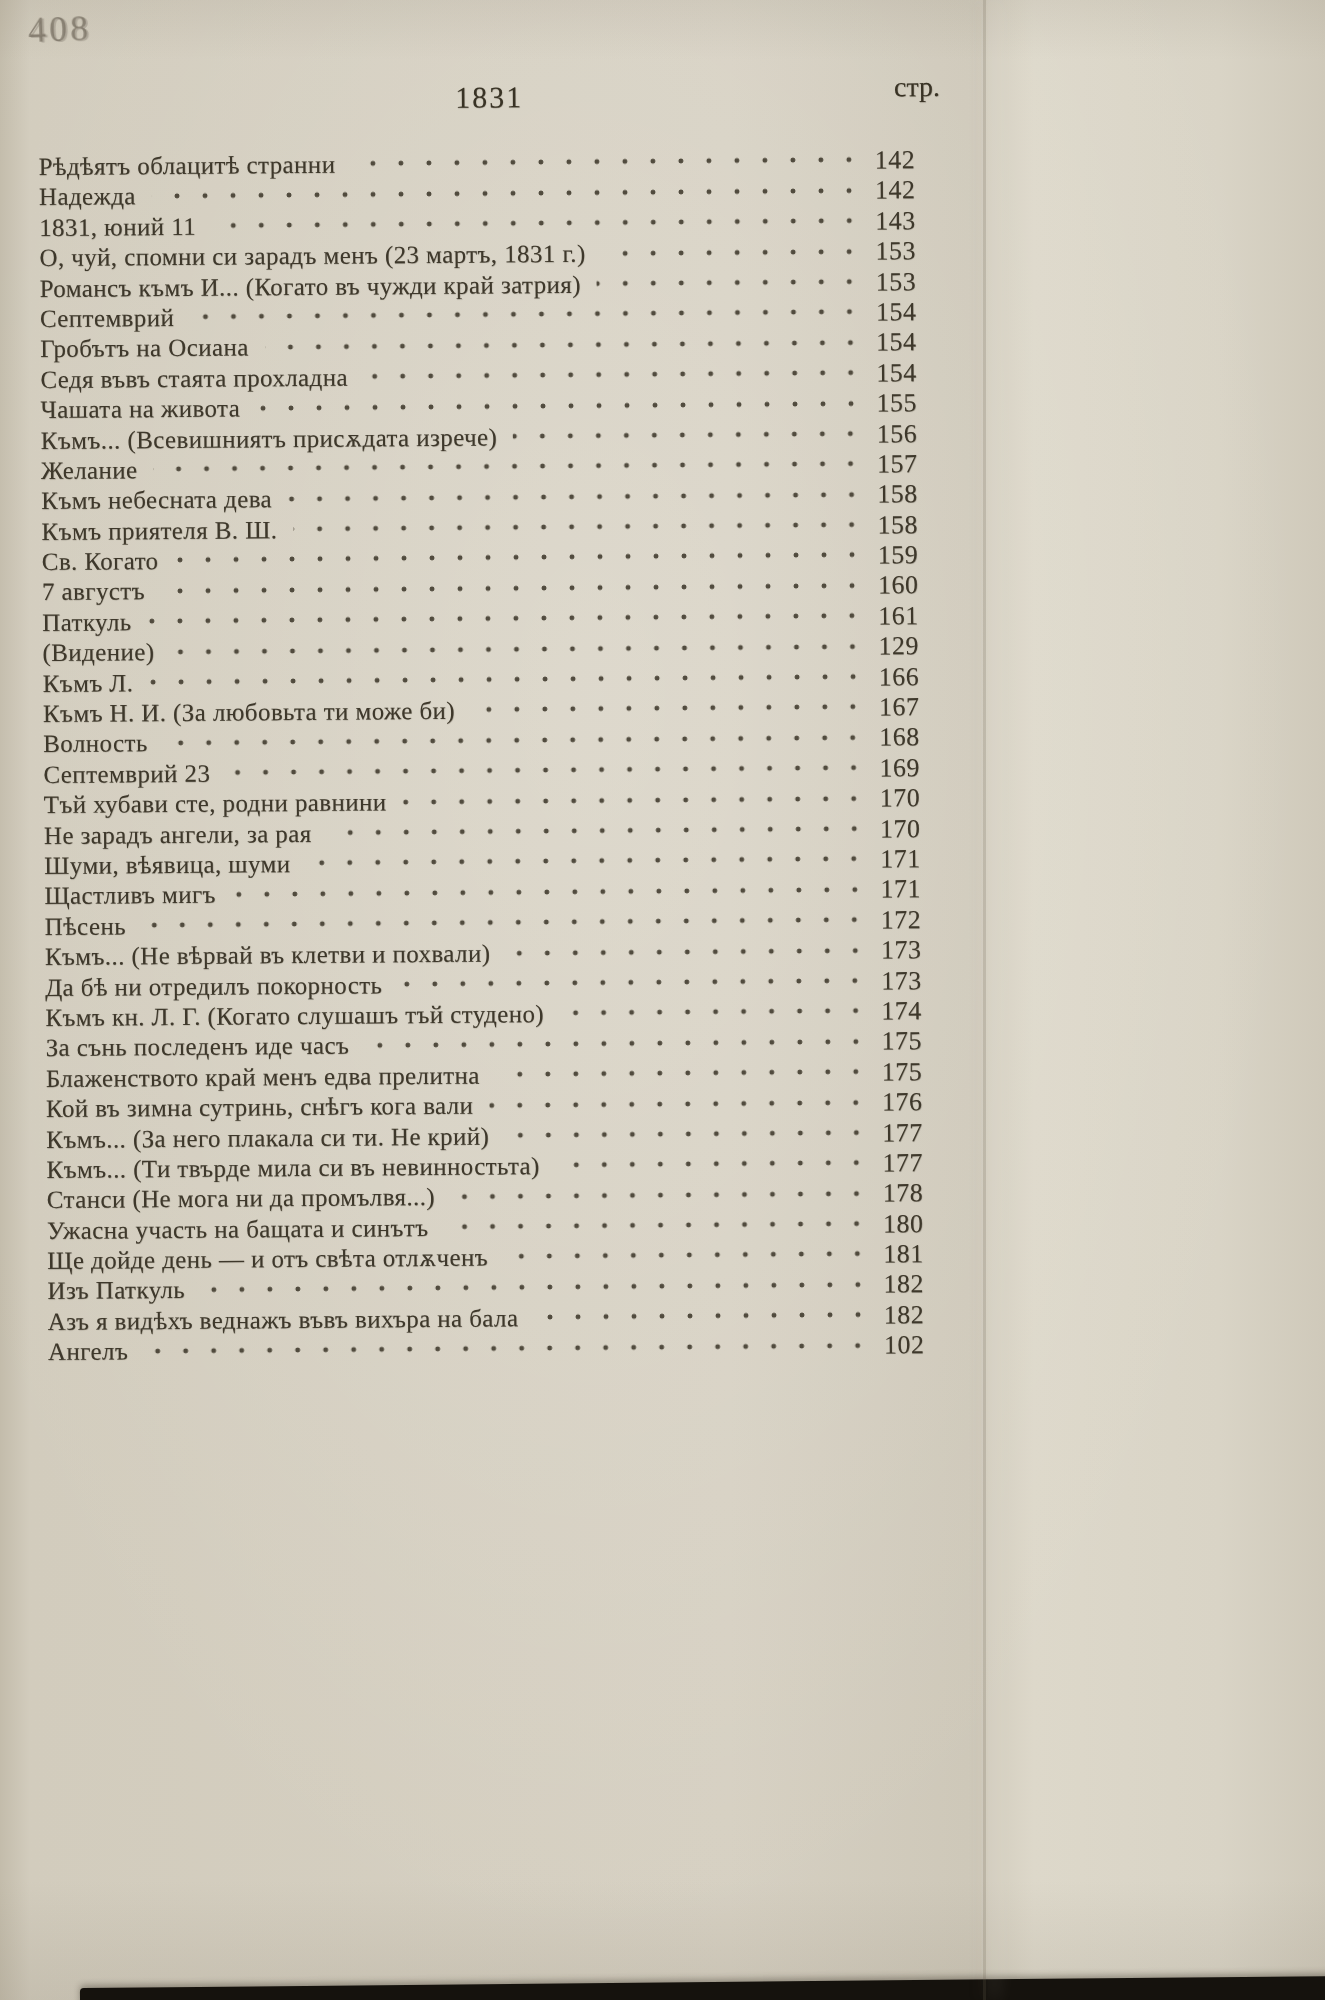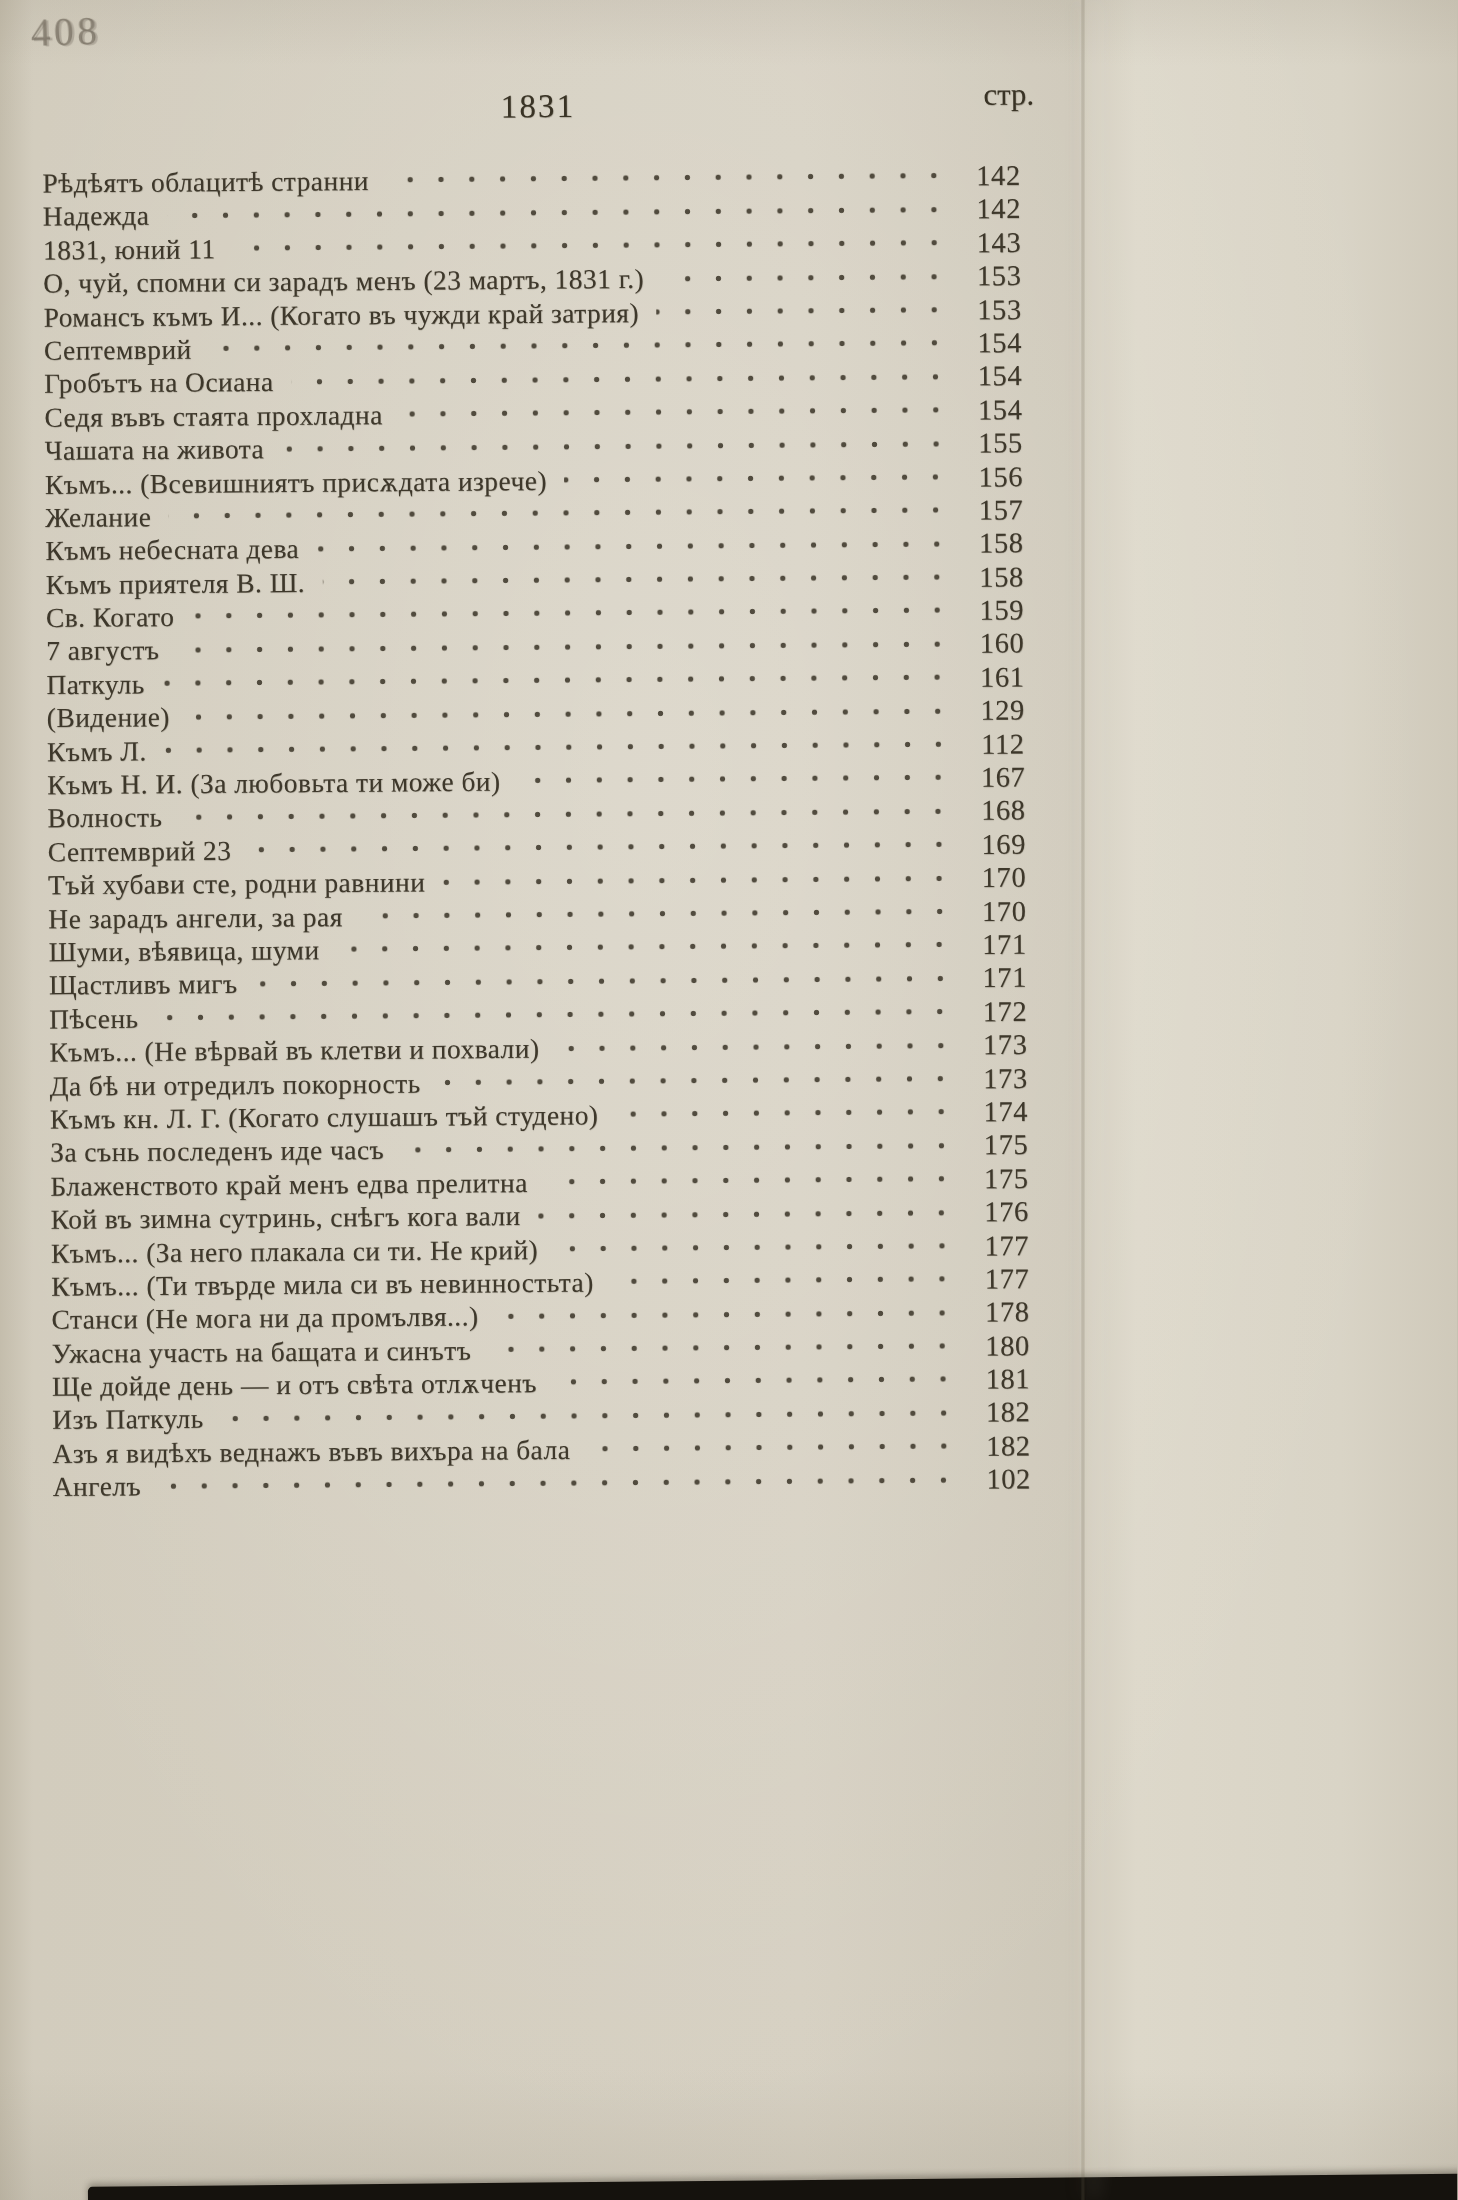--- a/index.html
+++ b/index.html
@@ -106,21 +106,21 @@
     flex: 1 1 auto;
     align-self: stretch;
     margin: 0 10px 0 16px;
     background-image: radial-gradient(circle, rgba(62,56,43,0.88) 2.1px, rgba(62,56,43,0) 2.8px);
     background-size: 28px 28px;
     background-repeat: repeat-x;
     background-position: right 2px bottom 2px;
   }
   .toc-page {
     flex: 0 0 66px;
-    text-align: center;
+    text-align: left;
     font-size: 26px;
     letter-spacing: 0.5px;
   }
   .bottom-bar {
     position: absolute;
     left: 80px;
     right: -24px;
     bottom: -10px;
     height: 28px;
     background: #15120d;
@@ -223,21 +223,21 @@
           <span class="toc-page">161</span>
         </div>
         <div class="toc-row">
           <span class="toc-title">(Видение)</span>
           <span class="leader"></span>
           <span class="toc-page">129</span>
         </div>
         <div class="toc-row">
           <span class="toc-title">Къмъ Л.</span>
           <span class="leader"></span>
-          <span class="toc-page">112</span>
+          <span class="toc-page">166</span>
         </div>
         <div class="toc-row">
           <span class="toc-title">Къмъ Н. И. (За любовьта ти може би)</span>
           <span class="leader"></span>
           <span class="toc-page">167</span>
         </div>
         <div class="toc-row">
           <span class="toc-title">Волность</span>
           <span class="leader"></span>
           <span class="toc-page">168</span>

